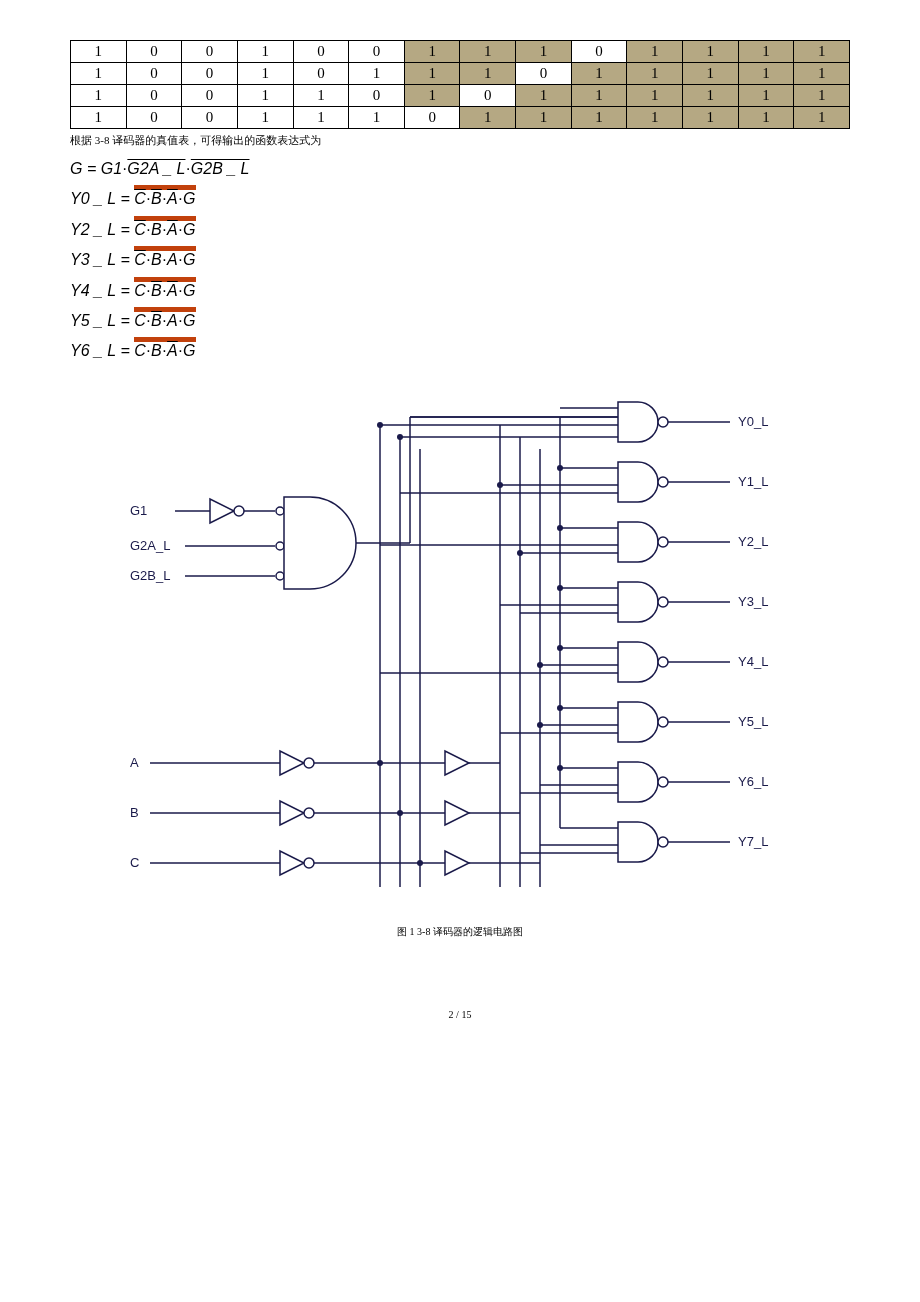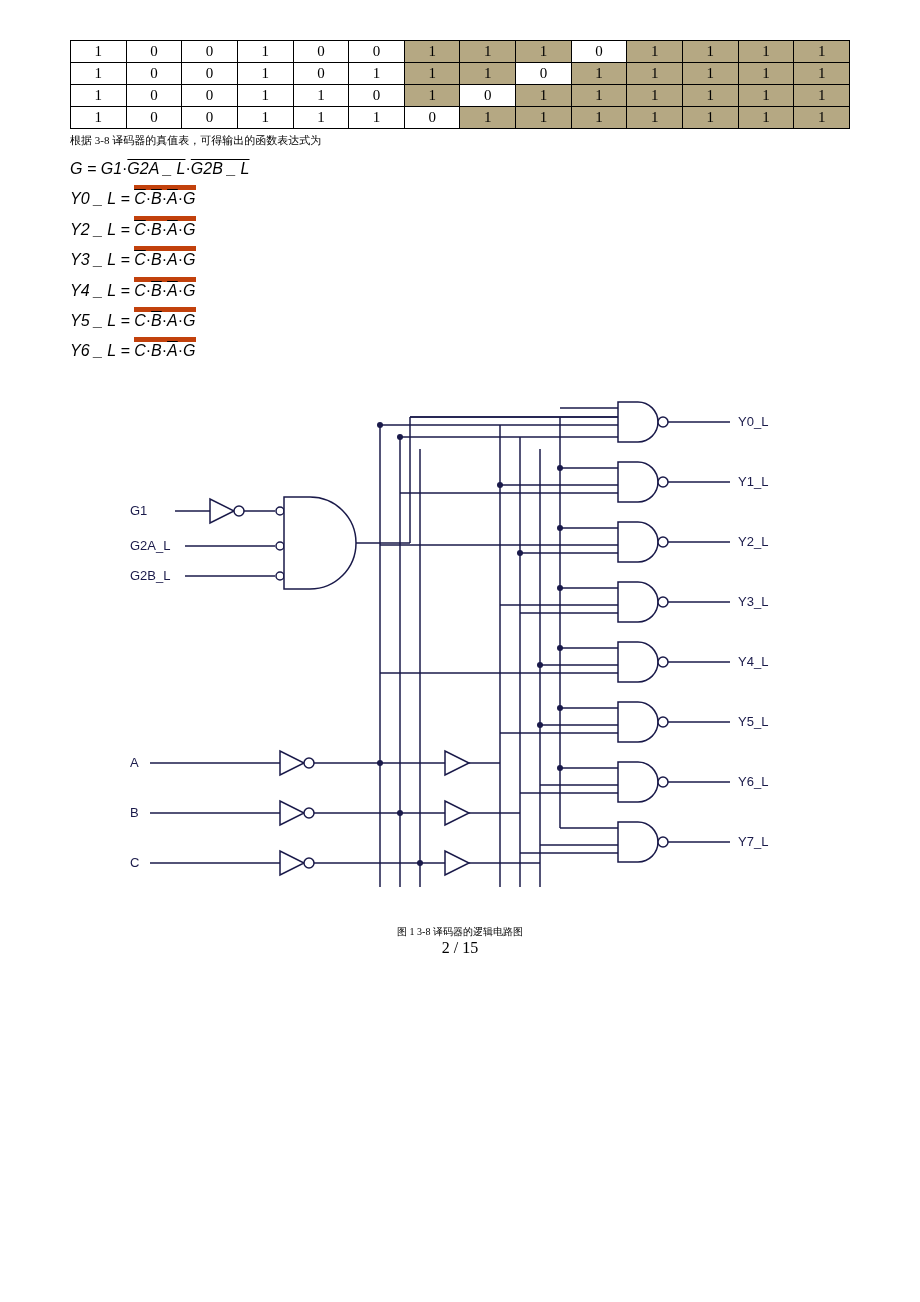--- a/index.html
+++ b/index.html
@@ -60,21 +60,22 @@
     margin-top: 30px;
     text-align: center;
   }
   .caption {
     text-align: center;
     font-size: 10px;
     margin-top: 4px;
   }
   .footer {
     text-align: center;
-    font-size: 16px;
+    font-size: 10px;
+    margin-top: 70px;
   }
   svg text {
     font-family: Arial, sans-serif;
     font-size: 13px;
     fill: #1a1a4a;
   }
   svg .wire { stroke: #1a1a4a; stroke-width: 1.5; fill: none; }
   svg .gate { stroke: #1a1a4a; stroke-width: 1.5; fill: #fff; }
   svg .dot  { fill: #1a1a4a; }
 </style>

